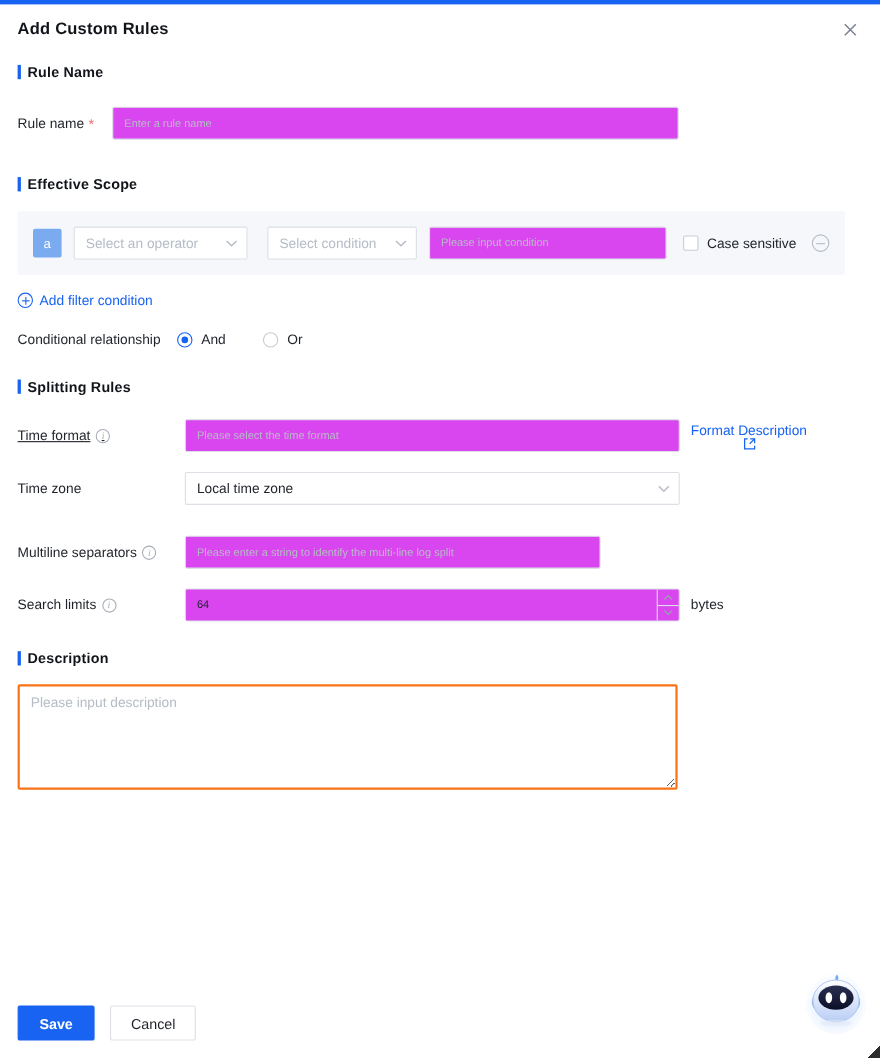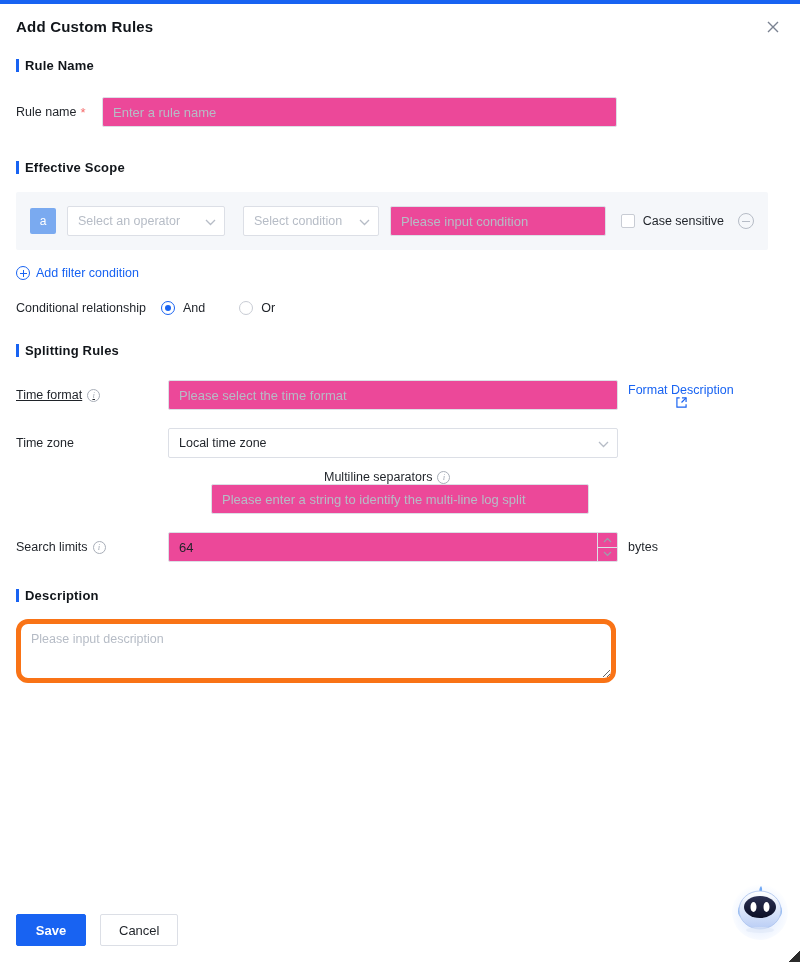--- a/index.html
+++ b/index.html
@@ -87,22 +87,22 @@
     font-style: italic;
     font-family: "Liberation Serif", serif;
     line-height: 1;
     cursor: help;
   }
   
   .txt-input {
     height: 30px;
     border: 1px solid #dcdfe6;
     border-radius: 2px;
-    background: #ec4899;
-    font-size: 13px;
+    background: #d946ef;
+    font-size: 10px;
     color: #1f2329;
     padding: 0 10px;
     outline: none;
     font-family: "Liberation Sans", sans-serif;
   }
   .txt-input::placeholder { color: #b6bcc6; }
   .sel-wrap { position: relative; display: inline-block; }
   .sel-box {
     height: 30px;
     border: 1px solid #dcdfe6;
@@ -210,23 +210,23 @@
     display: flex; flex-direction: column;
   }
   .spin div {
     flex: 1; display: flex; align-items: center; justify-content: center;
     color: #9aa1ad; cursor: pointer;
   }
   .spin div:first-child { border-bottom: 1px solid #dcdfe6; }
   .unit { font-size: 12.5px; color: #1f2329; margin-left: 10px; }
   
   .desc-area {
-    width: 600px; height: 64px;
-    border: 5px solid #f97316;
-    border-radius: 12px;
+    width: 600px; height: 96px;
+    border: 2px solid #f97316;
+    border-radius: 2px;
     padding: 8px 10px;
     font-size: 12.5px;
     font-family: "Liberation Sans", sans-serif;
     color: #1f2329;
     resize: vertical;
     outline: none;
   }
   .desc-area::placeholder { color: #b6bcc6; }
   
   .drawer-footer {
@@ -377,21 +377,21 @@
         <div class="sel-box" style="width:450px;">Local time zone</div>
         <span class="chev">
           <svg width="11" height="7" viewBox="0 0 11 7">
               <path d="M1 1 L5.5 5.5 L10 1" stroke="#b6bcc6" stroke-width="1.3" fill="none"></path>
             </svg>
         </span>
       </div>
     </div>
 
     
-    <div class="form-row" style="margin-top:12px;flex-direction:column;">
+    <div class="form-row" style="margin-top:28px;">
       <div class="field-label" style="width:152px;">
         <span>Multiline separators</span>
         <span class="info-icon">i</span>
       </div>
       <input class="txt-input" style="width: 378px;" placeholder="Please enter a string to identify the multi-line log split">
     </div>
 
     
     <div class="form-row" style="margin-top:18px;">
       <div class="field-label" style="width:152px;">

